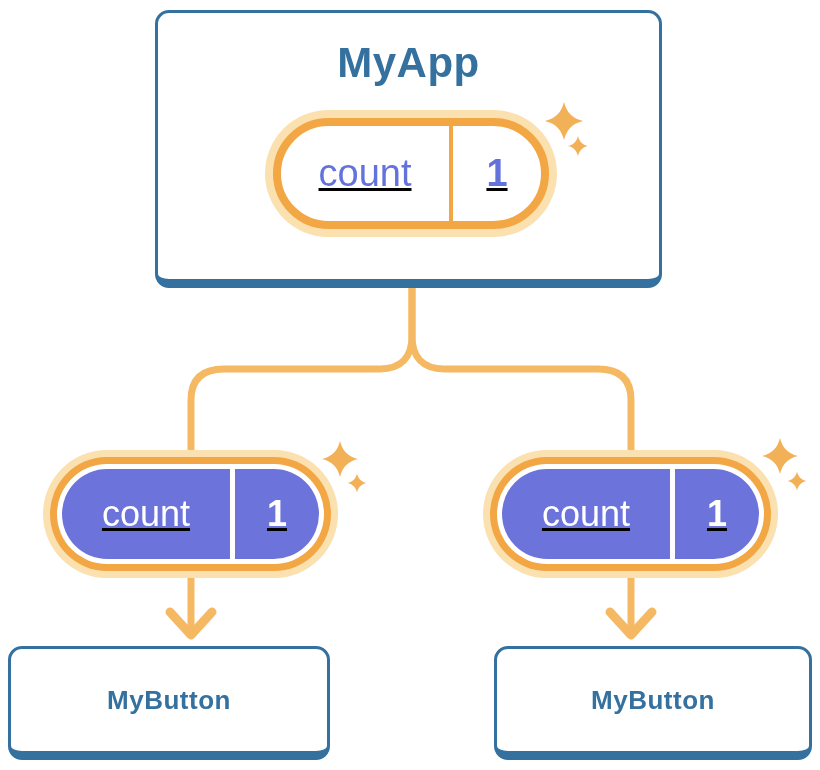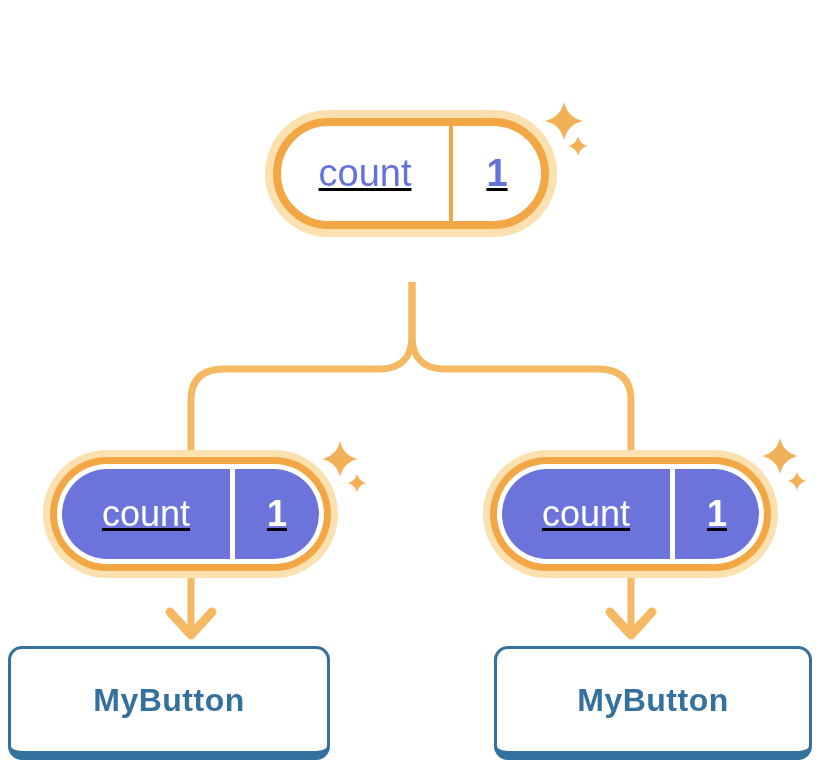--- a/index.html
+++ b/index.html
@@ -33,21 +33,21 @@
   }
   .card-title{
     color:var(--blue-text);
     font-weight:700;
     letter-spacing:.5px;
   }
   #card-root{left:155px;top:10px;width:507px;height:278px;}
   #card-root .card-title{margin-top:26px;font-size:42px;}
   #card-child-left{left:8px;top:646px;width:322px;height:114px;justify-content:center;}
   #card-child-right{left:494px;top:646px;width:318px;height:114px;justify-content:center;}
-  .child-title{font-size:32px;}
+  .child-title{font-size:26px;}
 
   
   .pill-halo{
     position:absolute;
     background:var(--orange-halo);
     border-radius:999px;
     box-sizing:border-box;
     text-decoration:underline;
   }
   
@@ -92,20 +92,23 @@
       <path d="M191 572 L191 633"></path>
 
       <path d="M631 572 L631 633"></path>
     </g>
     <g fill="none" stroke="var(--orange-line)" stroke-width="9" stroke-linecap="round" stroke-linejoin="round">
       <path d="M170 612 L191 635 L212 612"></path>
       <path d="M610 612 L631 635 L652 612"></path>
     </g>
   </svg>
 
+  <div class="card" id="card-root">
+    <div class="card-title">MyApp</div>
+  </div>
 
   <div class="pill-halo" id="pill-root">
     <div class="pill-white-body">
       <div class="wcell wcell-label">count</div>
       <div class="wdivider"></div>
       <div class="wcell wcell-value">1</div>
     </div>
   </div>
 
   <div class="pill-halo" id="pill-left">

